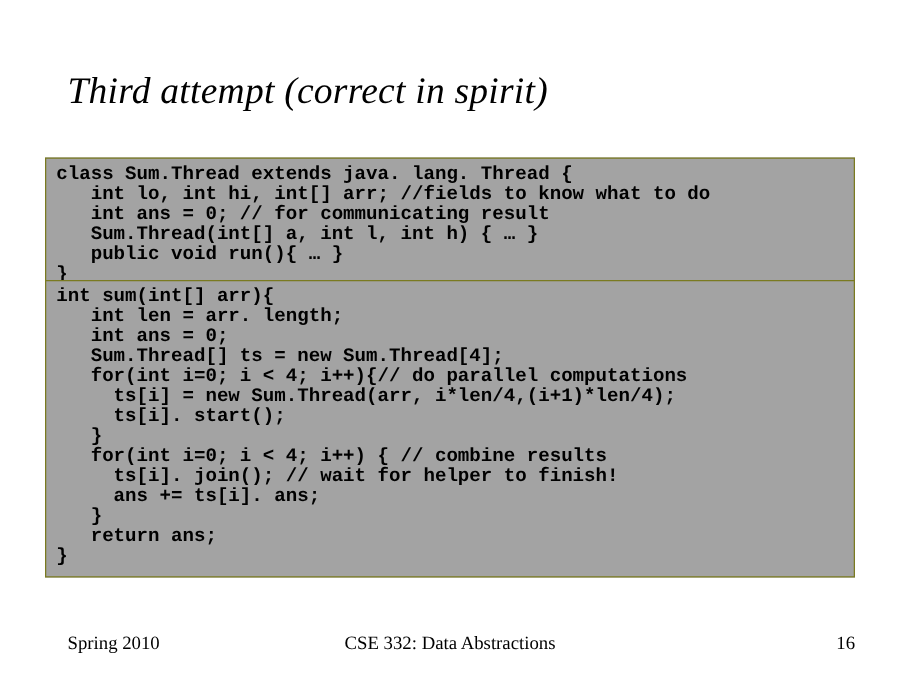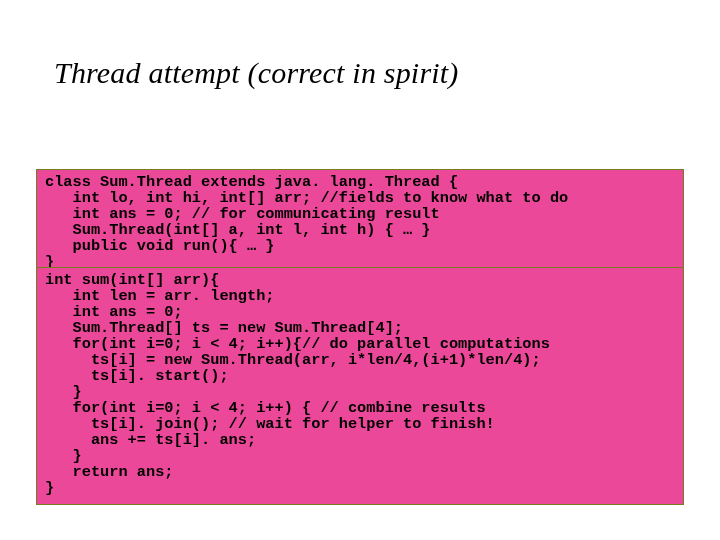--- a/index.html
+++ b/index.html
@@ -23,25 +23,24 @@
     top: 56px;
     font-size: 30px;
     font-style: italic;
     color: #000;
     letter-spacing: 0.2px;
   }
   .codebox {
     position: absolute;
     left: 36px;
     width: 648px;
-    background: #ec4899;
+    background: #a3a3a3;
     border: 1px solid #7a7a20;
     box-sizing: border-box;
     padding: 4px 8px 6px 8px;
-    margin-top: 43px;
   }
   .codebox.box1 { top: 126px; height: 102px; }
   .codebox.box2 { top: 224px; height: 238px; }
   pre.code {
     margin: 0;
     font-family: "Courier New", Courier, monospace;
     font-weight: bold;
     font-size: 15.3px;
     line-height: 16px;
     color: #000;
@@ -59,21 +58,21 @@
   }
   .footer .fl { position: absolute; left: 54px;  bottom: 0; }
   .footer .fc { position: absolute; left: 0; right: 0; text-align: center; bottom: 0; }
   .footer .fr { position: absolute; right: 36px; bottom: 0; }
 </style>
 </head>
 <body>
 
 <div class="slide">
 
-  <div class="title">Thread attempt (correct in spirit)</div>
+  <div class="title">Third attempt (correct in spirit)</div>
 
   <div class="codebox box1">
     <pre class="code">class Sum.Thread extends java. lang. Thread {
    int lo, int hi, int[] arr; //fields to know what to do
    int ans = 0; // for communicating result
    Sum.Thread(int[] a, int l, int h) { … }
    public void run(){ … }
 }</pre>
   </div>
 
@@ -87,14 +86,19 @@
      ts[i]. start();
    }
    for(int i=0; i &lt; 4; i++) { // combine results
      ts[i]. join(); // wait for helper to finish!
      ans += ts[i]. ans;
    }
    return ans;
 }</pre>
   </div>
 
+  <div class="footer">
+    <span class="fl">Spring 2010</span>
+    <span class="fc">CSE 332: Data Abstractions</span>
+    <span class="fr">16</span>
+  </div>
 
 </div>
 
 </body></html>

